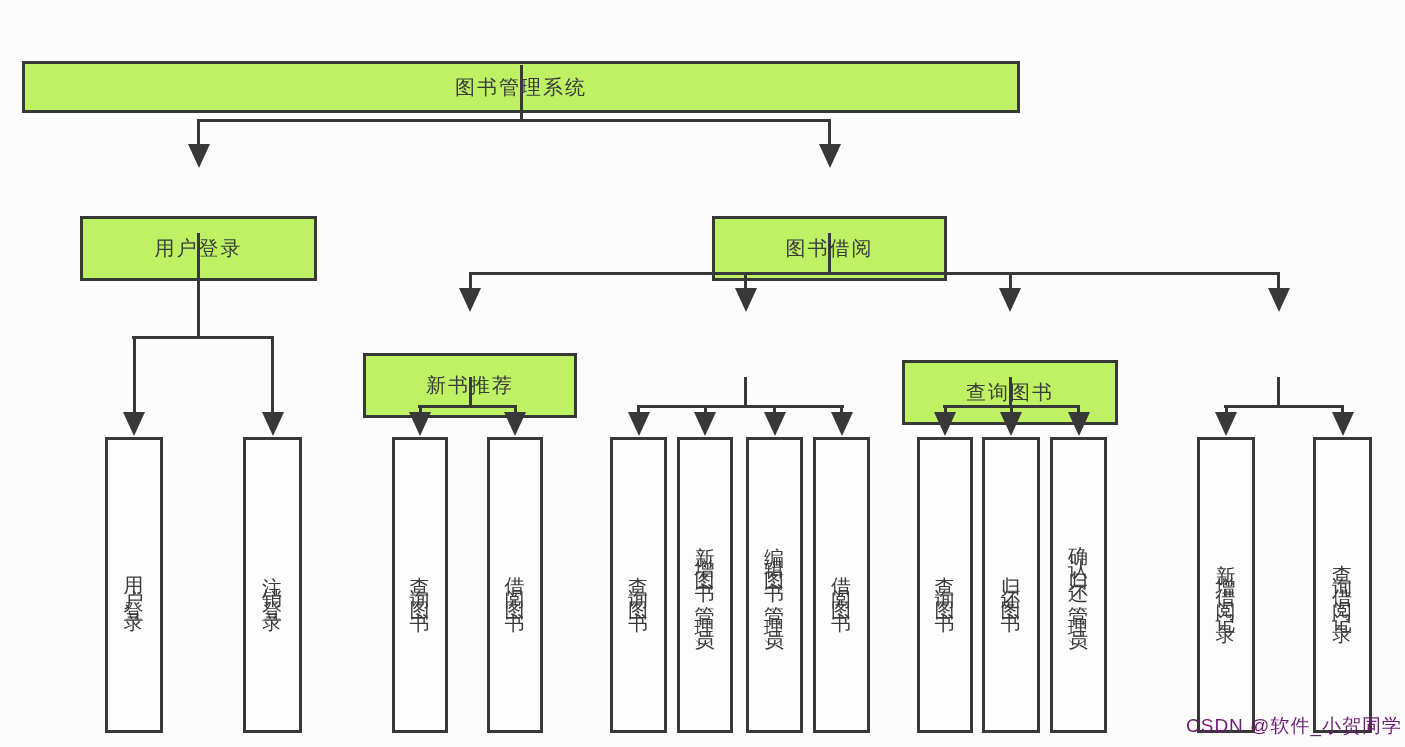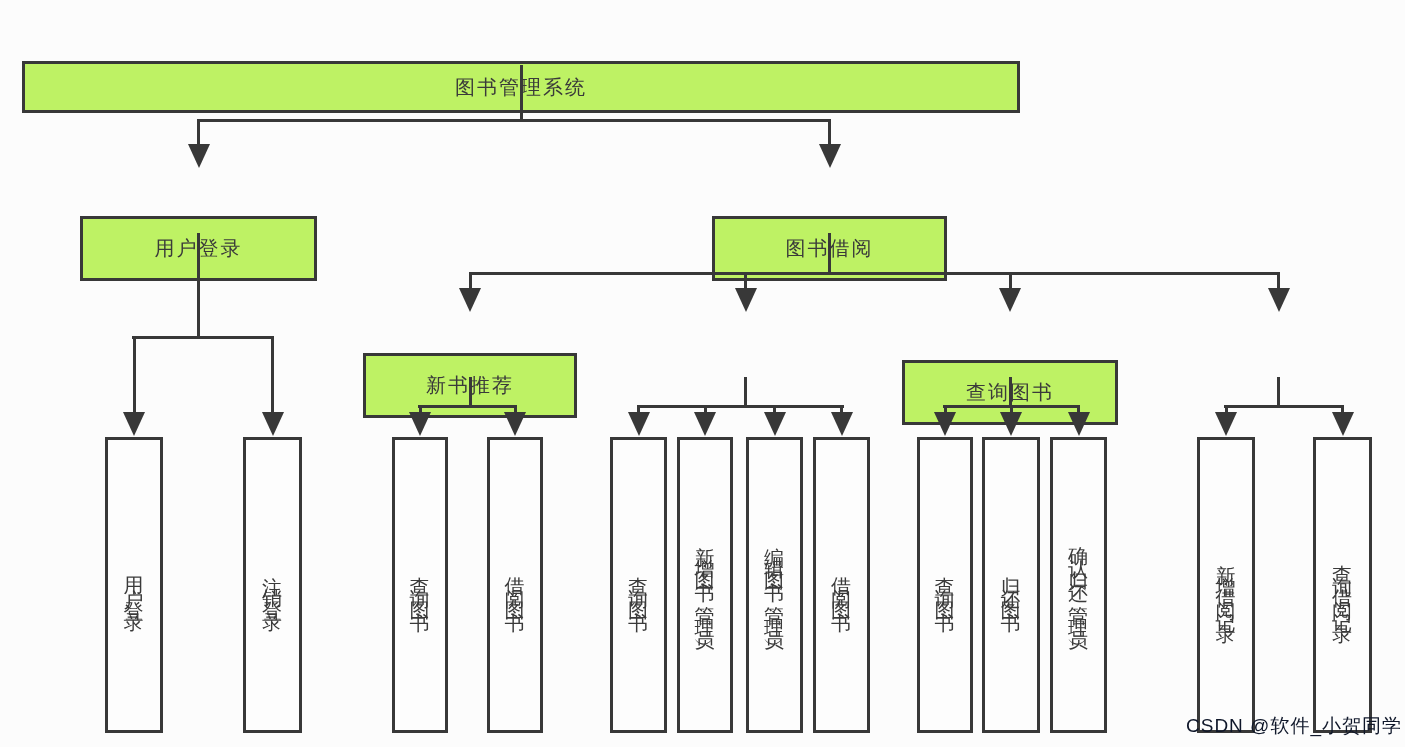--- a/index.html
+++ b/index.html
@@ -49,21 +49,21 @@
     border-left: 11px solid transparent;
     border-right: 11px solid transparent;
     border-top: 24px solid #383838;
   }
   .wm {
     position: absolute;
     left: 1186px;
     top: 713px;
     font-size: 19px;
     letter-spacing: 1px;
-    color: #0f172a;
+    color: #701a75;
     white-space: nowrap;
   }
 </style>
 </head>
 <body>
 
 <div class="canvas">
 
   <div class="box" style="left:22px; top:13px; width:998px; height:52px;">图书管理系统</div>
 

